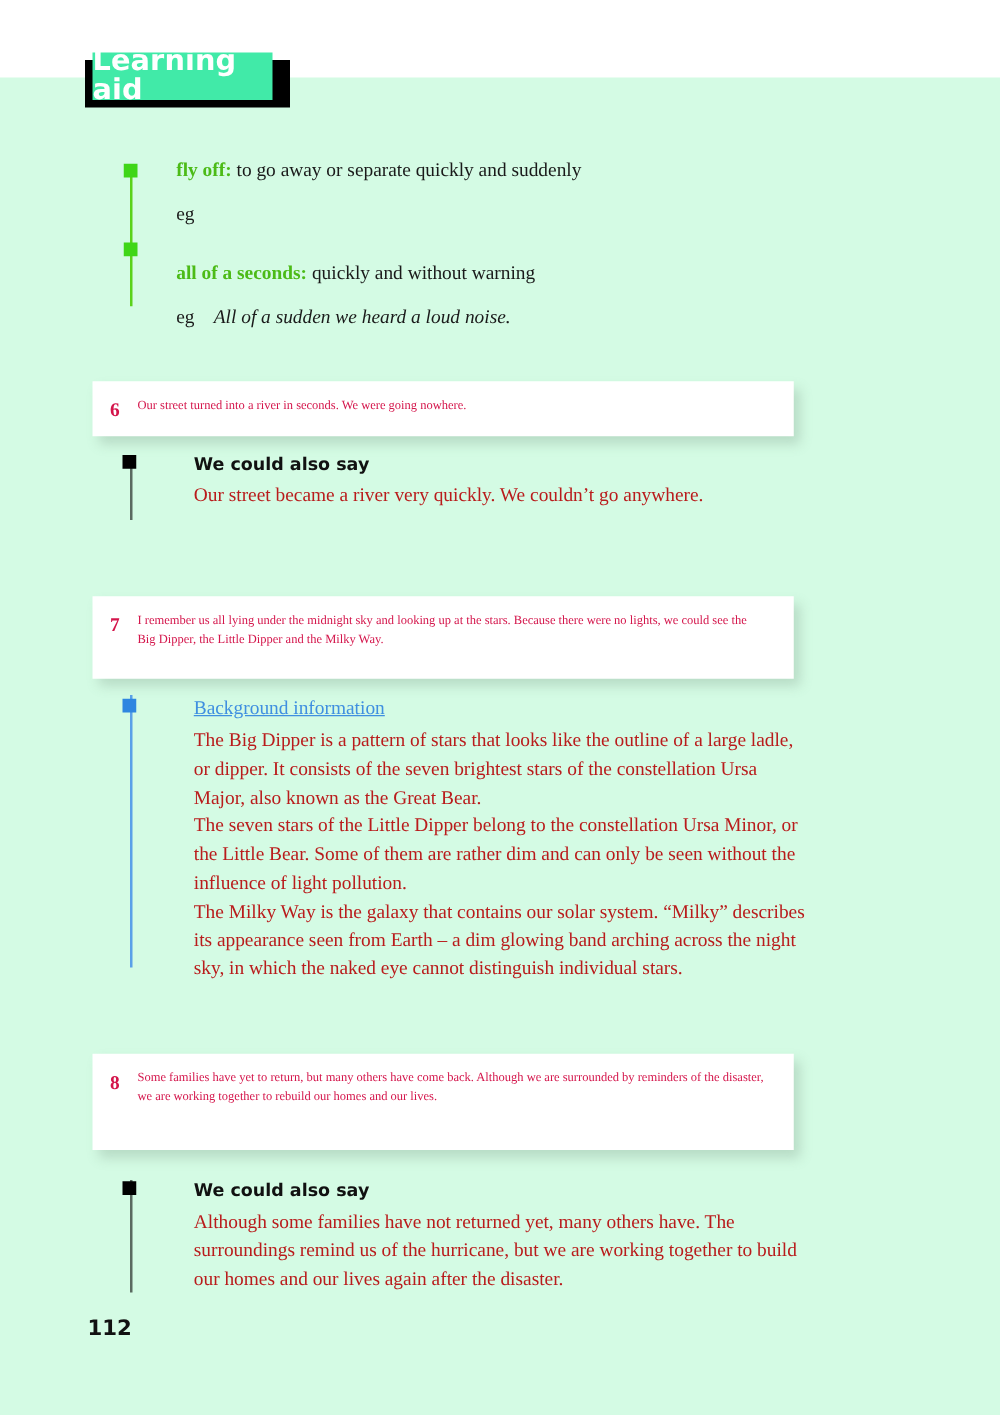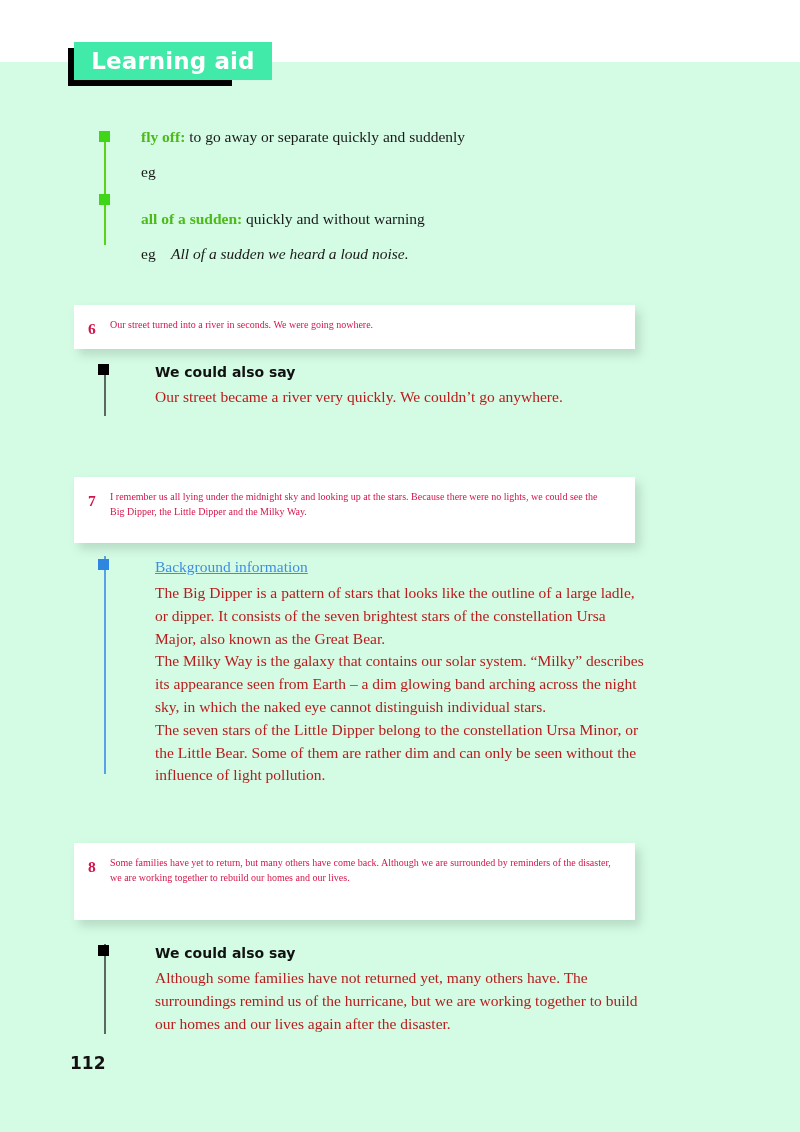--- a/index.html
+++ b/index.html
@@ -44,21 +44,21 @@
     left: 0px;
     top: 6px;
     width: 164px;
     height: 38px;
     background: #000000;
   }
   .badge {
     position: absolute;
     left: 6px;
     top: 0px;
-    width: 198px;
+    width: 144px;
     height: 38px;
     background: #41eaa8;
     display: flex;
     align-items: center;
     justify-content: center;
   }
   .badge-label {
     font-family: "DejaVu Sans", sans-serif;
     font-size: 23px;
     font-weight: 700;
@@ -199,21 +199,21 @@
     <div class="vocab-def">
       <span class="vocab-term">fly off:</span><span> to go away or separate quickly and suddenly</span>
     </div>
     <div class="vocab-eg">
       <span class="eg-tag">eg</span>
     </div>
   </div>
 
   <div class="vocab-entry">
     <div class="vocab-def">
-      <span class="vocab-term">all of a sudden:</span><span> quickly and without warning</span>
+      <span class="vocab-term">all of a seconds:</span><span> quickly and without warning</span>
     </div>
     <div class="vocab-eg">
       <span class="eg-tag">eg</span>
       <span class="eg-text">All of a sudden we heard a loud noise.</span>
     </div>
   </div>
 
 </div>
 
 <div class="card" style="left:74px; top:305px; width:561px; height:44px;">
@@ -240,22 +240,22 @@
   </div>
 </div>
 
 <div class="rail" style="left:104px; top:556px; height:218px; background:#5aa0e8;"></div>
 <div class="marker" style="left:98px; top:559px; background:#2f86e0;"></div>
 
 <div class="followup" style="left:155px; top:557px; width:490px;">
   <div class="followup-head link">Background information</div>
   <div class="followup-body">
     <p>The Big Dipper is a pattern of stars that looks like the outline of a large ladle, or dipper. It consists of the seven brightest stars of the constellation Ursa Major, also known as the Great Bear.</p>
+    <p>The seven stars of the Little Dipper belong to the constellation Ursa Minor, or the Little Bear. Some of them are rather dim and can only be seen without the influence of light pollution.</p>
     <p>The Milky Way is the galaxy that contains our solar system. “Milky” describes its appearance seen from Earth – a dim glowing band arching across the night sky, in which the naked eye cannot distinguish individual stars.</p>
-    <p>The seven stars of the Little Dipper belong to the constellation Ursa Minor, or the Little Bear. Some of them are rather dim and can only be seen without the influence of light pollution.</p>
   </div>
 </div>
 
 <div class="card" style="left:74px; top:843px; width:561px; height:77px;">
   <div class="card-row">
     <div class="card-num">8</div>
     <div class="card-text">Some families have yet to return, but many others have come back. Although we are surrounded by reminders of the disaster, we are working together to rebuild our homes and our lives.</div>
   </div>
 </div>
 

